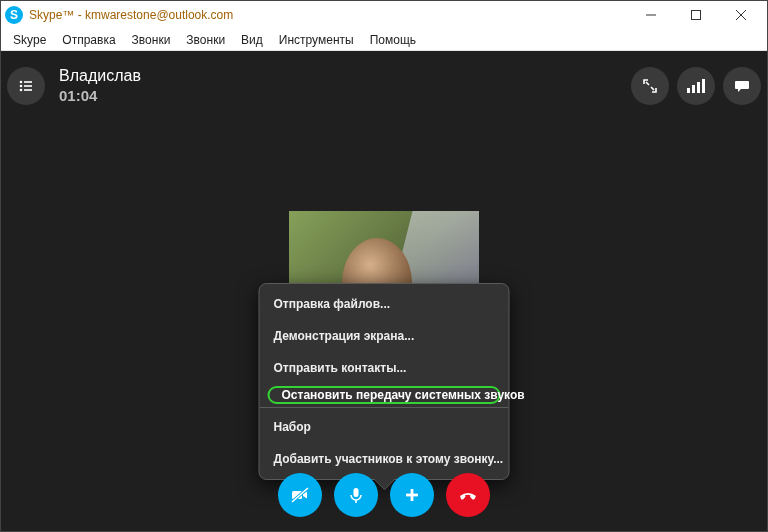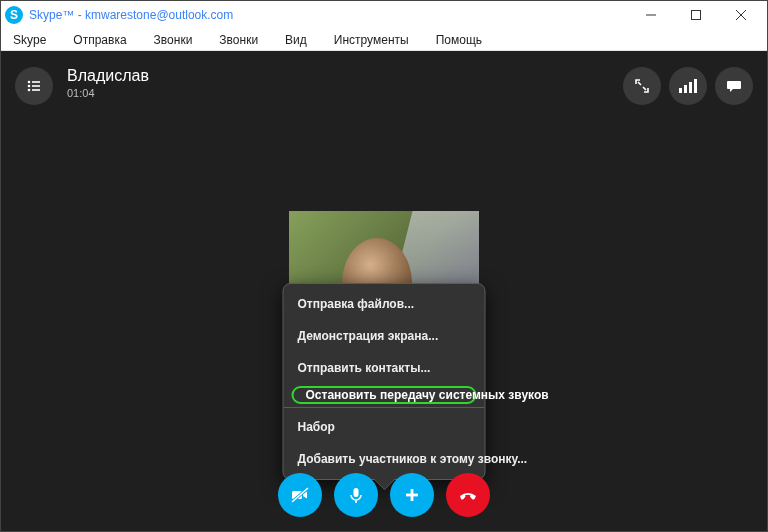--- a/index.html
+++ b/index.html
@@ -1,44 +1,44 @@
 <!DOCTYPE html>
 <html><head>
 <meta charset="utf-8">
 <style>
   * { box-sizing: border-box; margin: 0; padding: 0; font-family: "Segoe UI", Tahoma, sans-serif; }
   html, body { width: 768px; height: 532px; overflow: hidden; background: #fff; }
   .window { width: 768px; height: 532px; border: 1px solid #444; background: #fff; display: flex; flex-direction: column; }
   
   .titlebar { height: 28px; display: flex; align-items: center; padding: 0 4px; background: #fff; }
   .titlebar .skype-logo { width: 18px; height: 18px; border-radius: 50%; background: #00aff0; color: #fff; font-weight: bold; font-size: 12px; display: flex; align-items: center; justify-content: center; margin-right: 6px; }
-  .titlebar .title { font-size: 12px; color: #3b82f6; flex: 1; }
+  .titlebar .title { font-size: 12px; color: #a16207; flex: 1; }
   .winctrls { display: flex; }
   .winbtn { width: 45px; height: 28px; display: flex; align-items: center; justify-content: center; color: #333; font-size: 13px; }
   .winbtn svg { pointer-events: none; }
   
-  .menubar { height: 22px; display: flex; align-items: center; gap: 15px; padding: 0 6px; font-size: 12px; color: #222; border-bottom: 1px solid #e5e5e5; }
+  .menubar { height: 22px; display: flex; align-items: center; gap: 4px; padding: 0 6px; font-size: 12px; color: #222; border-bottom: 1px solid #e5e5e5; }
   .menubar span { padding: 2px 6px; }
   
   .callarea { flex: 1; background: #1f1f1f; position: relative; overflow: hidden; }
   
-  .callhead { position: absolute; top: 10px; left: 0; right: 0; display: flex; align-items: flex-start; padding: 6px 14px; }
+  .callhead { position: absolute; top: 10px; left: 0; right: 0; display: flex; align-items: flex-start; padding: 6px 6px; }
   .roundbtn { width: 38px; height: 38px; border-radius: 50%; background: #3a3a3a; display: flex; align-items: center; justify-content: center; color: #fff; margin-left: 8px; cursor: pointer; }
   .roundbtn.first { margin-left: 0; }
   .caller { margin-left: 14px; color: #fff; }
   .caller .name { font-size: 16px; font-weight: 400; }
-  .caller .time { font-size: 11px; color: #bdbdbd; margin-top: 2px; }
+  .caller .time { font-size: 15px; color: #bdbdbd; margin-top: 2px; font-weight: bold; }
   .spacer { flex: 1; }
   
   .videothumb { position: absolute; left: 50%; top: 160px; transform: translateX(-50%); width: 190px; height: 190px; background: linear-gradient(135deg, #86a05a 0%, #5a6b3c 45%, #3a3a3a 65%, #2a2a2a 100%); }
   .videothumb::before { content: ""; position: absolute; right: 0; top: 0; width: 50%; height: 60%; background: linear-gradient(180deg, #d6d6e0 0%, #9aa0b0 100%); clip-path: polygon(30% 0, 100% 0, 100% 100%, 0 100%); opacity: 0.6; }
   .videothumb .head { position: absolute; left: 28%; top: 14%; width: 70px; height: 90px; border-radius: 50% 50% 45% 45%; background: radial-gradient(circle at 40% 30%, #d6b08a 0%, #7d5a3c 60%, #3a2a1c 100%); }
   .videothumb .body { position: absolute; left: 5%; bottom: 0; width: 90%; height: 55%; background: linear-gradient(180deg, #26323d 0%, #141a20 100%); border-radius: 40% 40% 0 0 / 30% 30% 0 0; }
   
-  .popup { position: absolute; left: 50%; transform: translateX(-50%); top: 232px; width: 203px; background: #333333; border: 1px solid #5a5a5a; border-radius: 8px; box-shadow: 0 6px 20px rgba(0,0,0,0.7); padding: 4px 0; }
+  .popup { position: absolute; left: 50%; transform: translateX(-50%); top: 232px; width: 251px; background: #333333; border: 1px solid #5a5a5a; border-radius: 8px; box-shadow: 0 6px 20px rgba(0,0,0,0.7); padding: 4px 0; }
   .popup .item { color: #eee; font-size: 12px; font-weight: bold; padding: 9px 14px; cursor: pointer; white-space: nowrap; }
   .popup .sep { height: 1px; background: #5a5a5a; margin: 3px 0; }
   .popup .highlight { border: 2.5px solid #34d334; border-radius: 14px; padding: 0 12px; margin: 2px 8px; color: #fff; }
   .popup .tail { position: absolute; bottom: -10px; left: 50%; transform: translateX(-50%); width: 0; height: 0; border-left: 10px solid transparent; border-right: 10px solid transparent; border-top: 10px solid #333333; }
   .popup .tailborder { position: absolute; bottom: -11px; left: 50%; transform: translateX(-50%); width: 0; height: 0; border-left: 11px solid transparent; border-right: 11px solid transparent; border-top: 11px solid #5a5a5a; }
   
   .controls { position: absolute; bottom: 14px; left: 50%; transform: translateX(-50%); display: flex; gap: 12px; }
   .cbtn { width: 44px; height: 44px; border-radius: 50%; display: flex; align-items: center; justify-content: center; color: #fff; cursor: pointer; }
   .blue { background: #00aff0; }
   .red { background: #e81123; }

